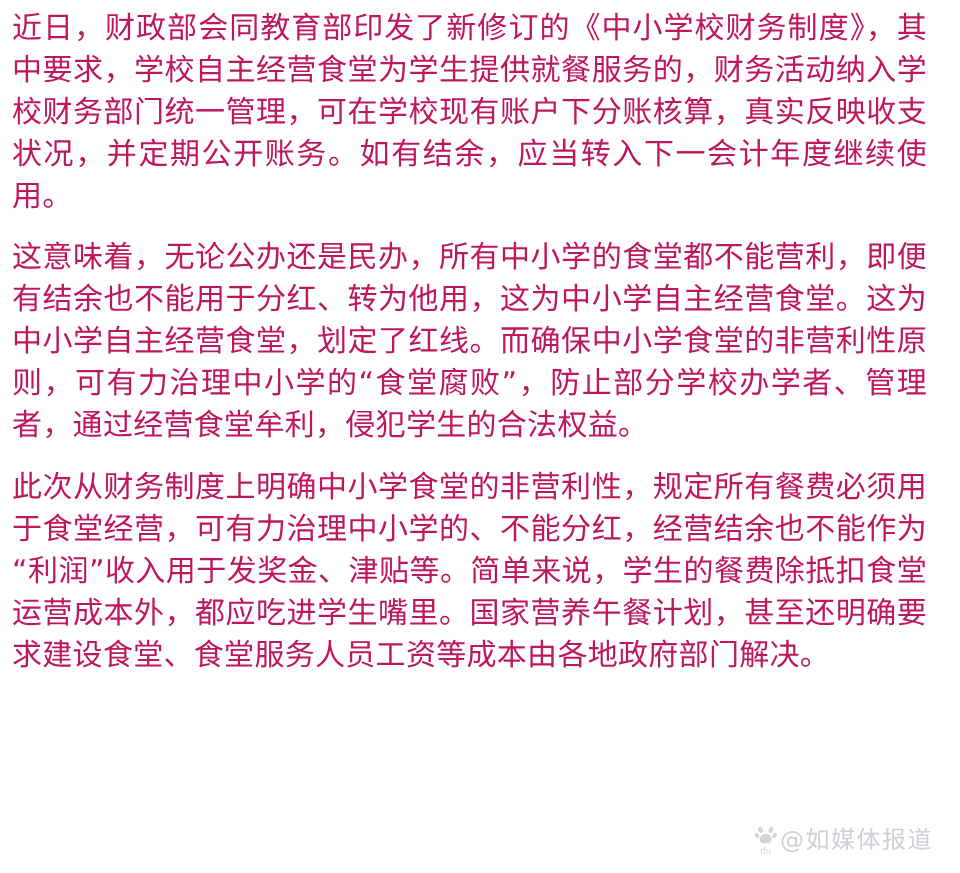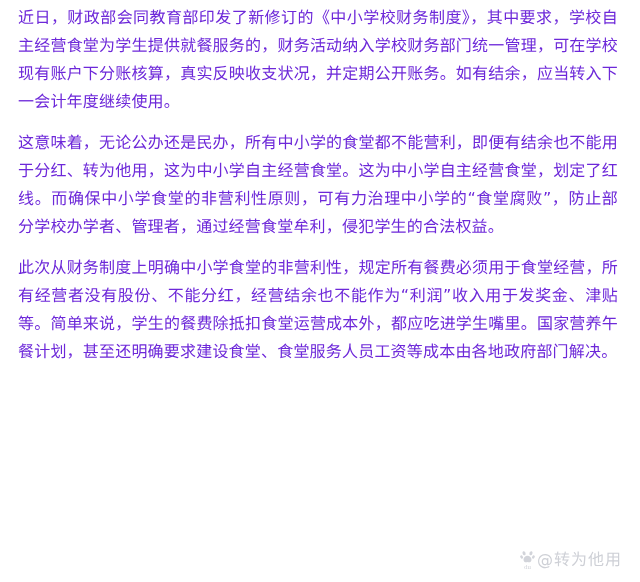--- a/index.html
+++ b/index.html
@@ -8,24 +8,24 @@
   }
   body {
     width: 640px;
     height: 582px;
     background: #ffffff;
     overflow: hidden;
     position: relative;
     font-family: "DejaVu Sans", "Liberation Sans", sans-serif;
   }
   .article-body {
-    padding: 4px 22px 0 18px;
-    font-size: 16px;
+    padding: 4px 22px 0 8px;
+    font-size: 20px;
     line-height: 28px;
-    color: #6d28d9;
+    color: #be185d;
     text-align: justify;
     letter-spacing: 0.2px;
   }
   .article-body p {
     margin: 0 0 13px 0;
     word-break: break-all;
   }
   .watermark {
     position: absolute;
     top: 549px;
@@ -56,29 +56,29 @@
     color: #d2d4da;
     font-family: Liberation Serif, serif;
   }
 </style>
 </head>
 <body>
 
 <article class="article-body">
   <p>近日，财政部会同教育部印发了新修订的《中小学校财务制度》，其中要求，学校自主经营食堂为学生提供就餐服务的，财务活动纳入学校财务部门统一管理，可在学校现有账户下分账核算，真实反映收支状况，并定期公开账务。如有结余，应当转入下一会计年度继续使用。</p>
   <p>这意味着，无论公办还是民办，所有中小学的食堂都不能营利，即便有结余也不能用于分红、转为他用，这为中小学自主经营食堂。这为中小学自主经营食堂，划定了红线。而确保中小学食堂的非营利性原则，可有力治理中小学的“食堂腐败”，防止部分学校办学者、管理者，通过经营食堂牟利，侵犯学生的合法权益。</p>
-  <p>此次从财务制度上明确中小学食堂的非营利性，规定所有餐费必须用于食堂经营，所有经营者没有股份、不能分红，经营结余也不能作为“利润”收入用于发奖金、津贴等。简单来说，学生的餐费除抵扣食堂运营成本外，都应吃进学生嘴里。国家营养午餐计划，甚至还明确要求建设食堂、食堂服务人员工资等成本由各地政府部门解决。</p>
+  <p>此次从财务制度上明确中小学食堂的非营利性，规定所有餐费必须用于食堂经营，可有力治理中小学的、不能分红，经营结余也不能作为“利润”收入用于发奖金、津贴等。简单来说，学生的餐费除抵扣食堂运营成本外，都应吃进学生嘴里。国家营养午餐计划，甚至还明确要求建设食堂、食堂服务人员工资等成本由各地政府部门解决。</p>
 
 </article>
 
 <div class="watermark">
   <span class="paw-wrap">
     <svg width="15" height="14" viewBox="0 0 24 22" fill="#d2d4da" xmlns="http://www.w3.org/2000/svg">
       <ellipse cx="6.5" cy="5" rx="2.4" ry="3.4" transform="rotate(-18 6.5 5)"></ellipse>
       <ellipse cx="17.5" cy="5" rx="2.4" ry="3.4" transform="rotate(18 17.5 5)"></ellipse>
       <ellipse cx="2.6" cy="11" rx="2" ry="2.9" transform="rotate(-28 2.6 11)"></ellipse>
       <ellipse cx="21.4" cy="11" rx="2" ry="2.9" transform="rotate(28 21.4 11)"></ellipse>
       <path d="M12 9c-3.4 0-6.4 2.8-6.4 6.2 0 2.6 2 4.2 4.1 4.2 .9 0 1.5-.4 2.3-.4s1.4.4 2.3.4c2.1 0 4.1-1.6 4.1-4.2C18.4 11.8 15.4 9 12 9z"></path>
     </svg>
     <span class="paw-du">du</span>
   </span>
-  <span>@转为他用</span>
+  <span>@如媒体报道</span>
 </div>
 
 </body></html>

